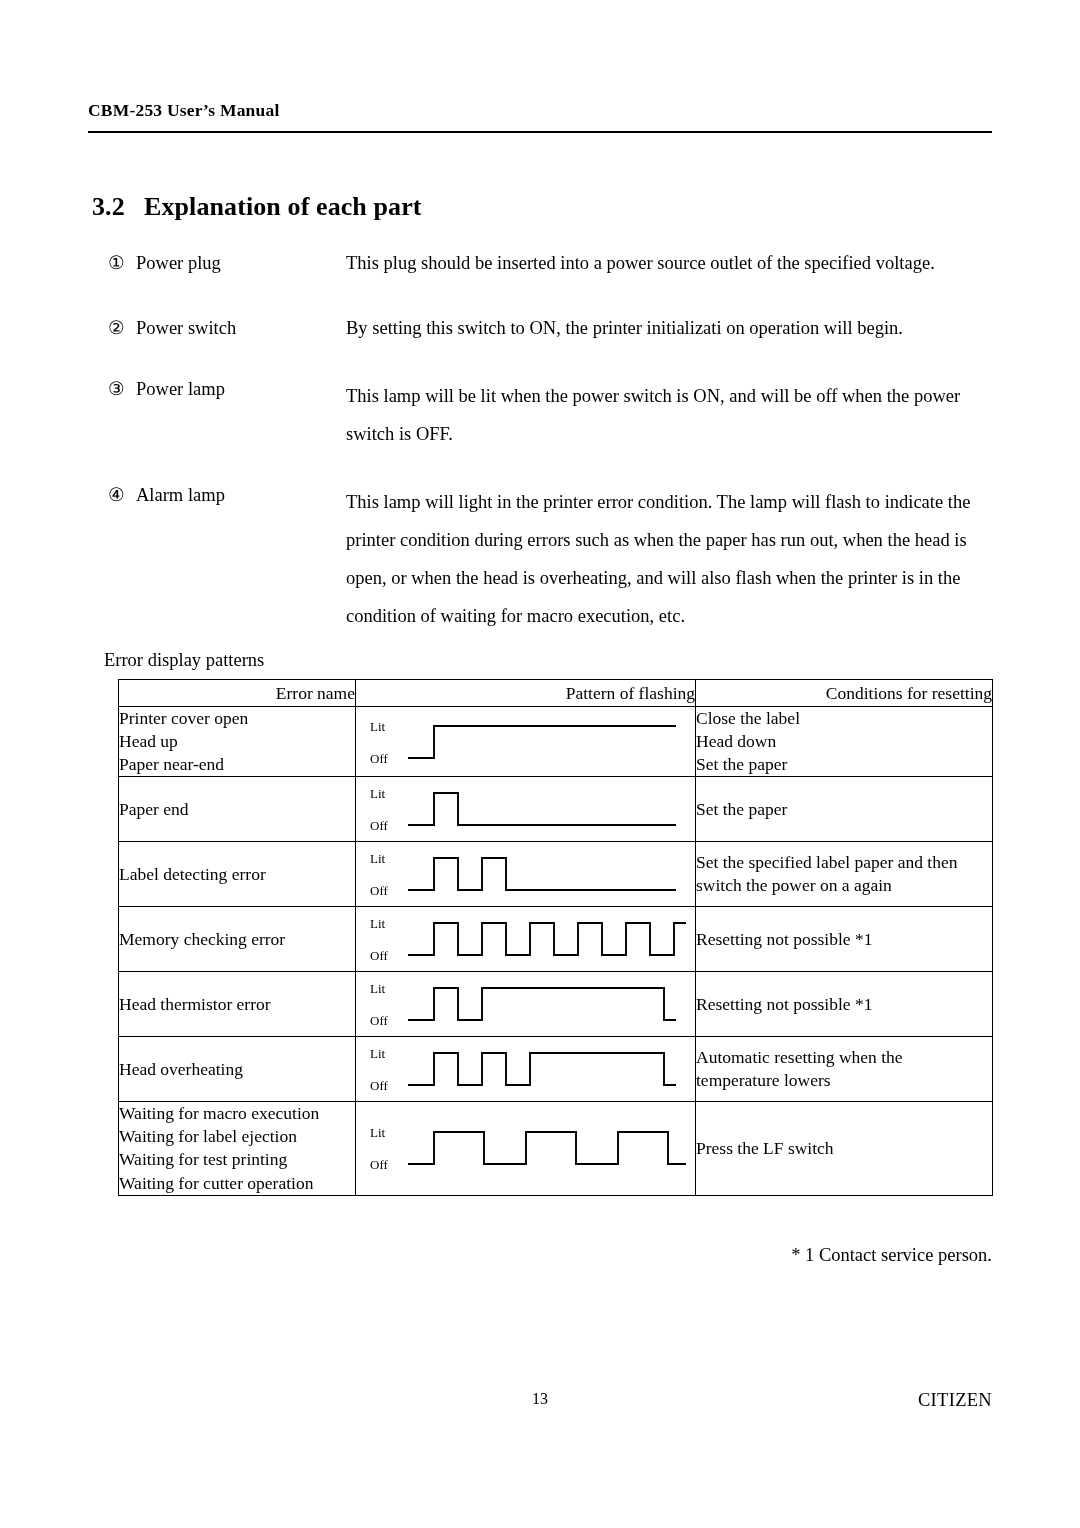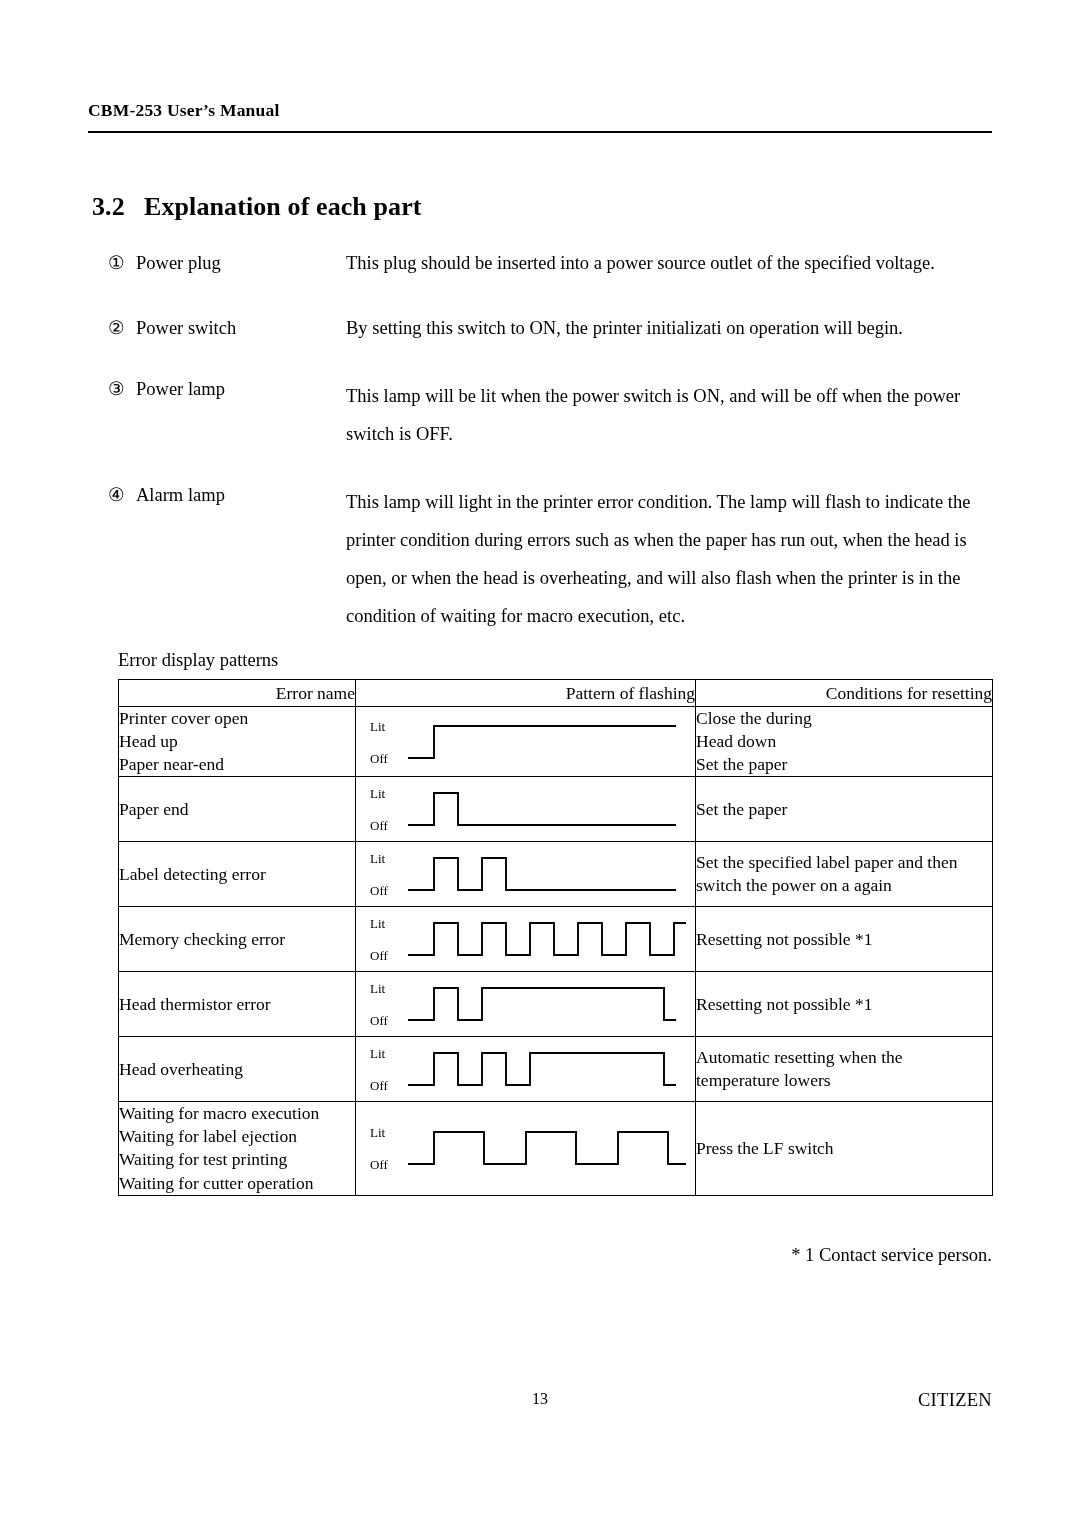--- a/index.html
+++ b/index.html
@@ -81,21 +81,21 @@
   }
   #part-row-1 .part-desc,
   #part-row-2 .part-desc { line-height: 1.25; }
   #part-row-1 { margin-bottom: 42px; }
   #part-row-2 { margin-bottom: 38px; }
   #part-row-3 { margin-bottom: 30px; }
 
   
   .patterns-caption {
     position: absolute;
-    left: 118px;
+    left: 104px;
     top: 650px;
     font-size: 18.5px;
   }
 
   .pattern-table {
     position: absolute;
     left: 118px;
     top: 679px;
     width: 874px;
     border-collapse: collapse;
@@ -226,21 +226,21 @@
           <div>Paper near-end</div>
         </td>
         <td class="cell-wave">
           <svg width="322" height="56" viewBox="0 0 322 56">
             <text x="6" y="17" class="wave-label">Lit</text>
             <text x="6" y="49" class="wave-label">Off</text>
             <polyline points="44,44 70,44 70,12 312,12" fill="none" stroke="#000" stroke-width="1.9" stroke-linejoin="miter"></polyline>
           </svg>
         </td>
         <td class="cell-cond">
-          <div>Close the during</div>
+          <div>Close the label</div>
           <div>Head down</div>
           <div>Set the paper</div>
         </td>
       </tr>
       <tr>
         <td class="cell-names">
           <div>Paper end</div>
         </td>
         <td class="cell-wave">
           <svg width="322" height="56" viewBox="0 0 322 56">

